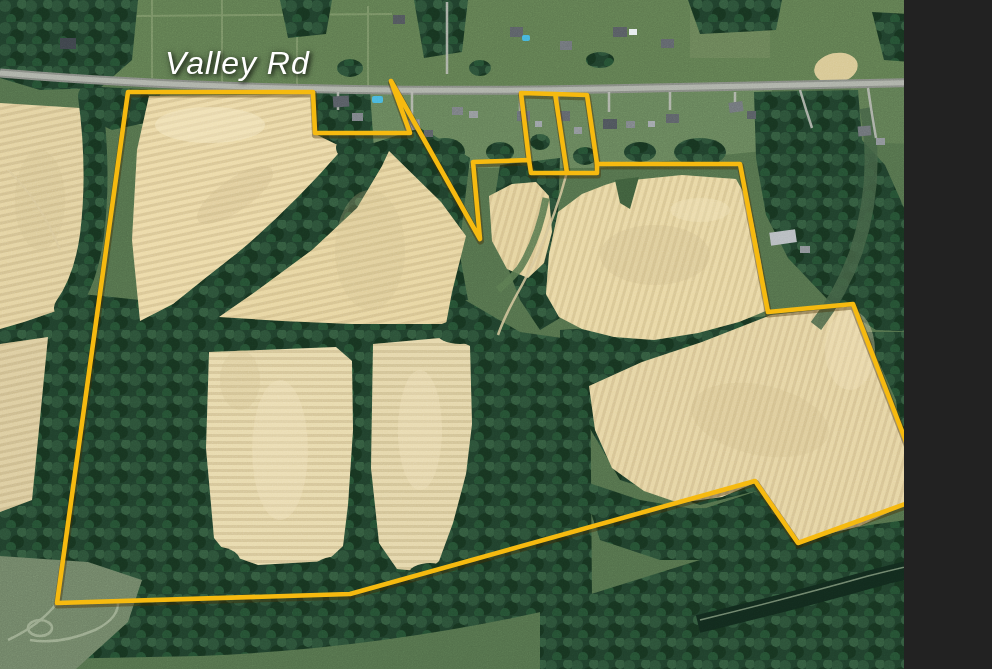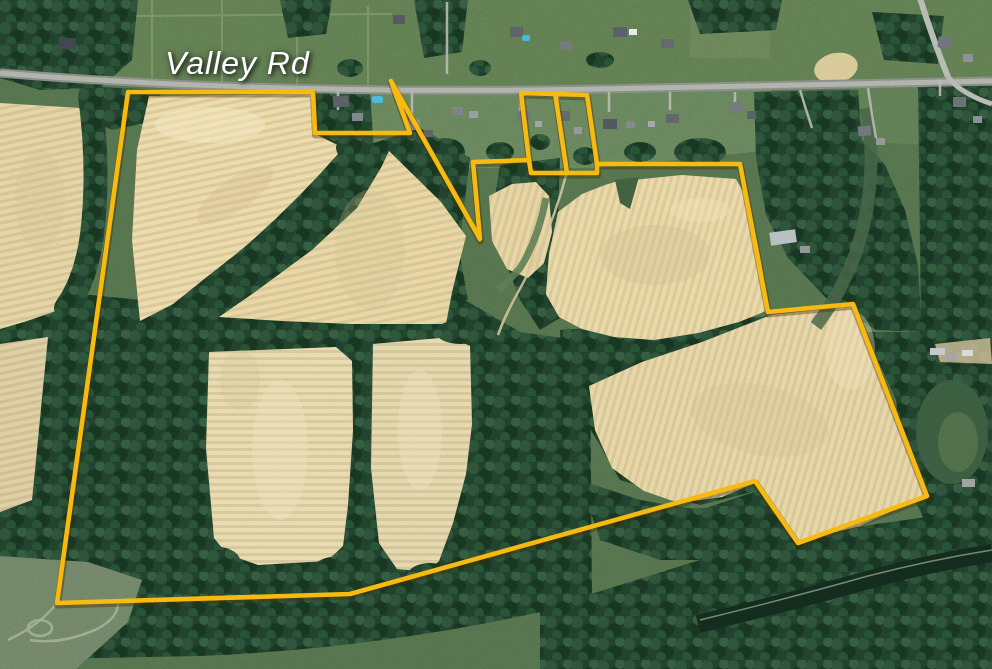--- a/index.html
+++ b/index.html
@@ -1,16 +1,16 @@
 <!DOCTYPE html>
 <html><head>
 <meta charset="utf-8">
 <style>
   html,body{margin:0;padding:0;background:#222;}
-  .stage{position:relative;width:992px;height:669px;overflow:hidden;font-family:"Liberation Sans",sans-serif;text-align:center;}
+  .stage{position:relative;width:904px;height:669px;overflow:hidden;font-family:"Liberation Sans",sans-serif;text-align:center;}
   svg{display:block;}
   .road-label{
     font-family:"Liberation Sans","DejaVu Sans",sans-serif;
     font-style:italic;
     font-size:32px;
     letter-spacing:1px;
     filter:drop-shadow(2px 2px 2px rgba(0,0,0,0.65)) drop-shadow(0 0 3px rgba(0,0,0,0.35));
   }
 </style>
 </head>

